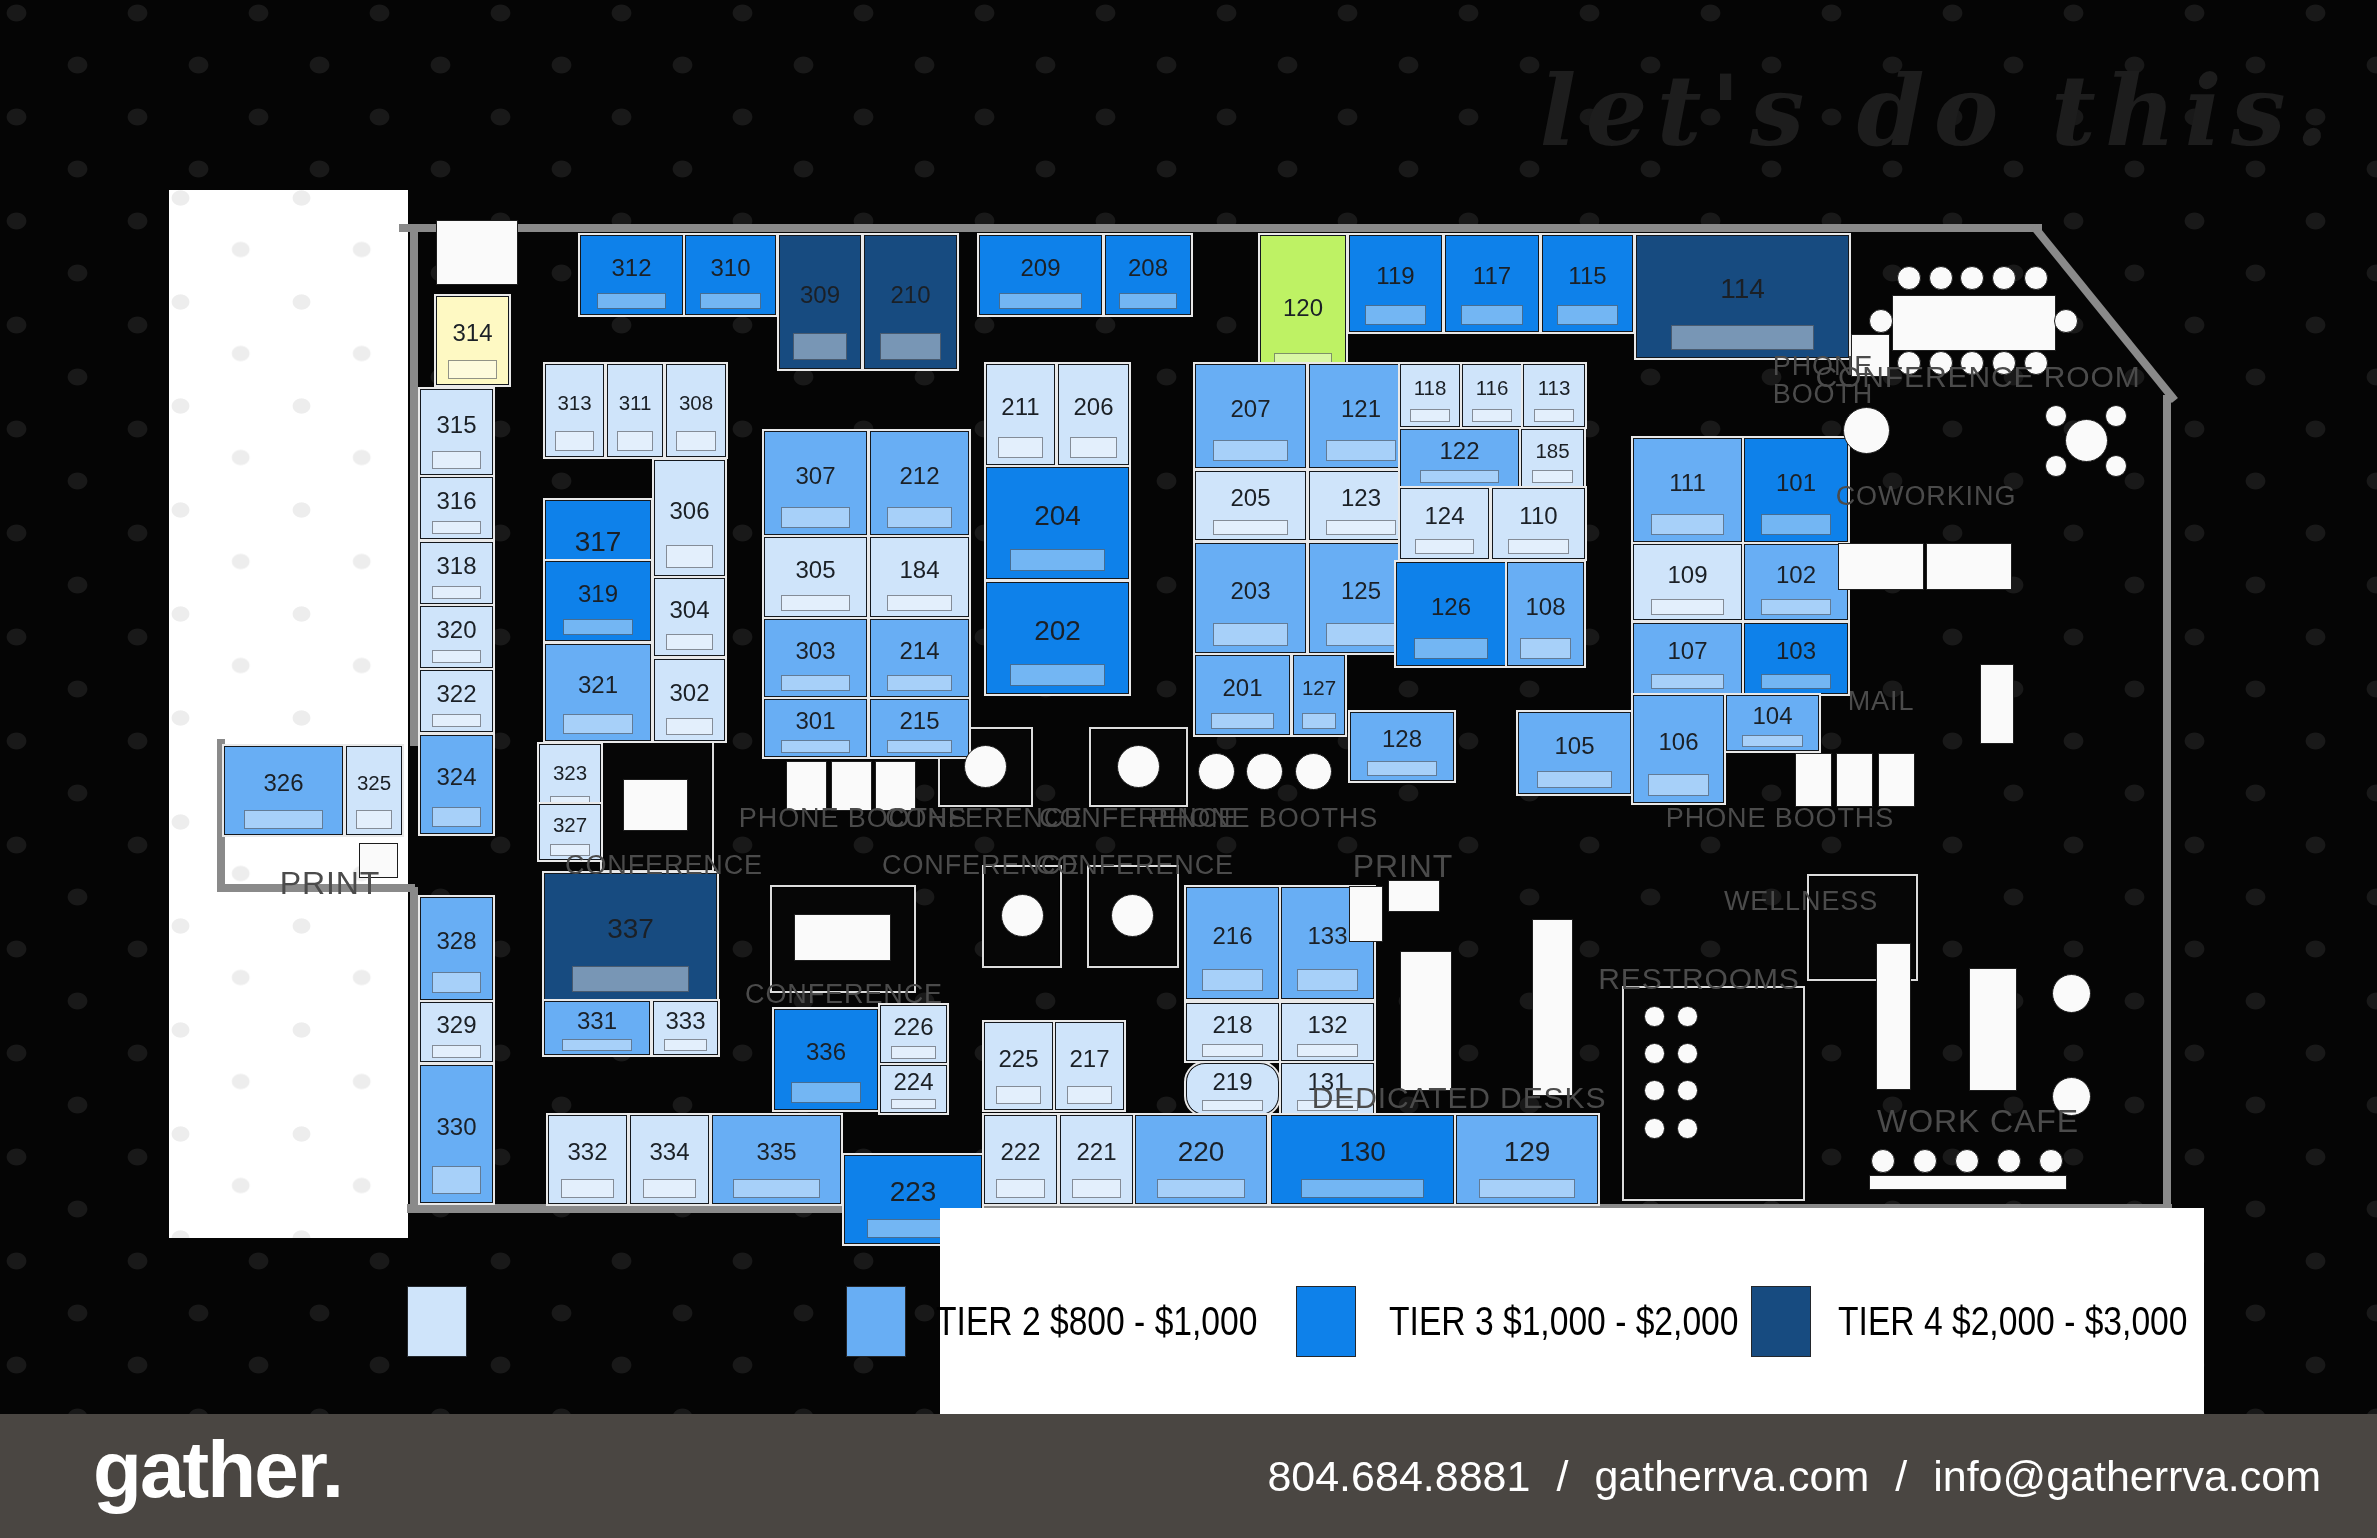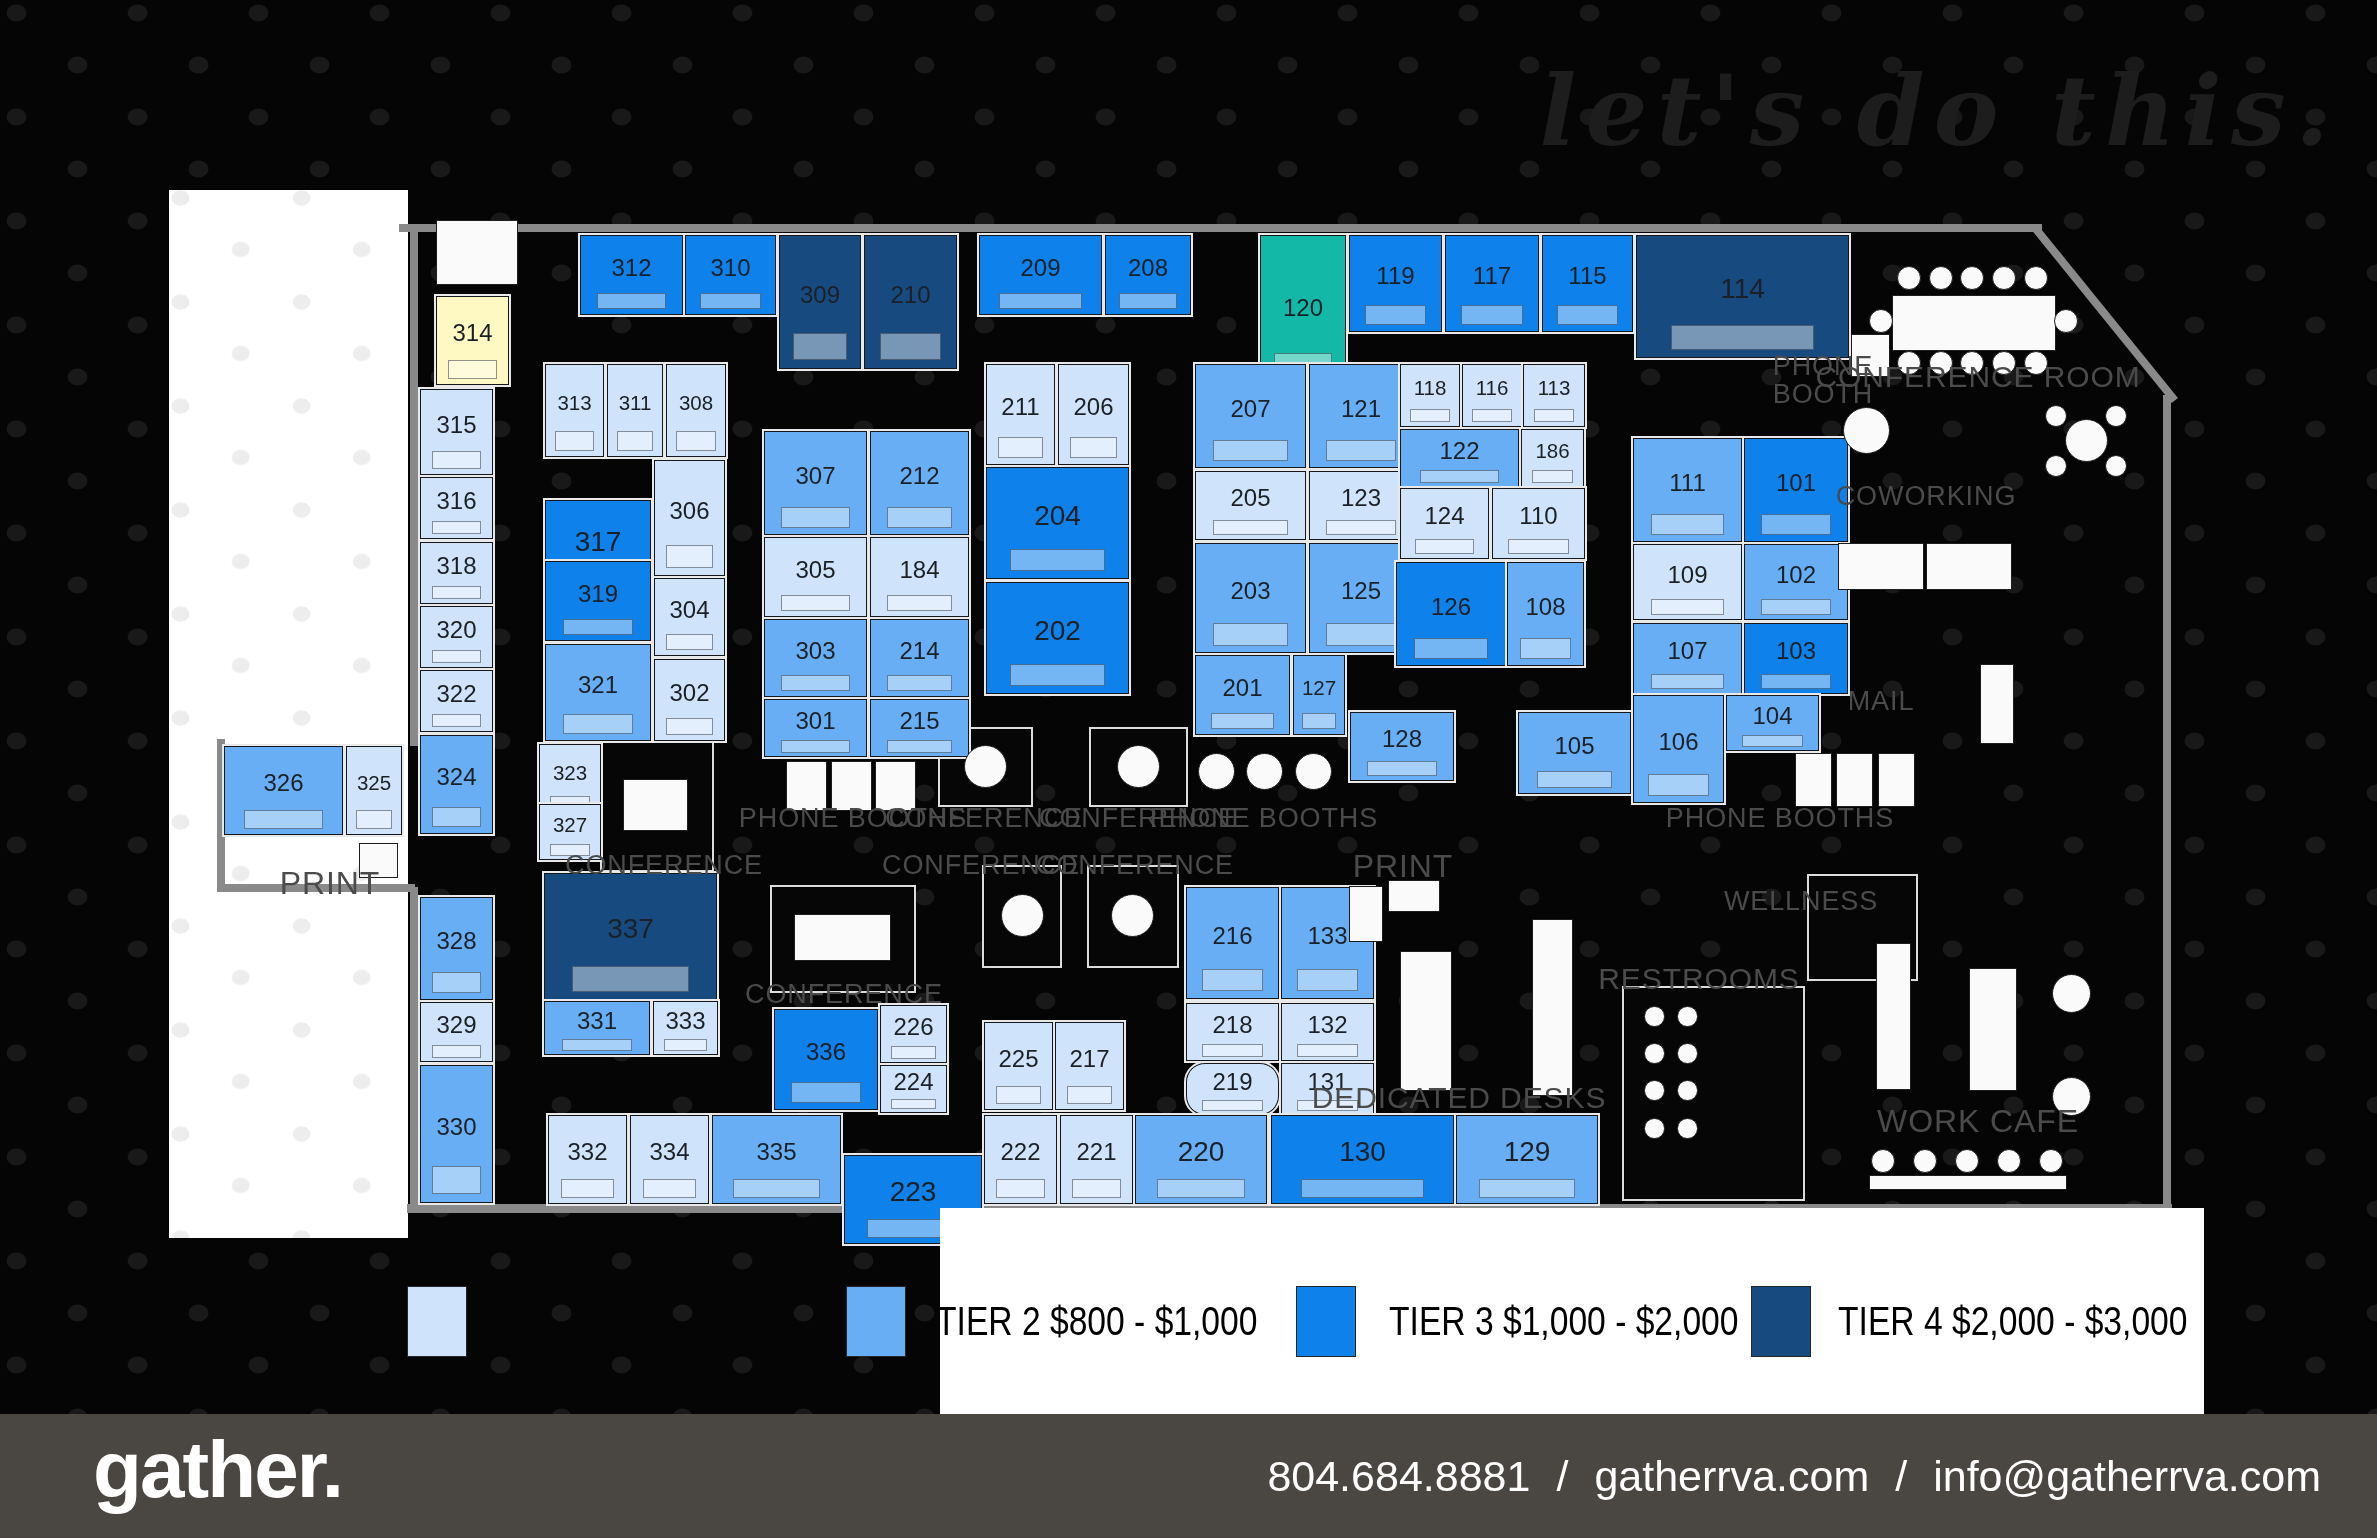--- a/index.html
+++ b/index.html
@@ -99,21 +99,21 @@
     <div class="room" style="left: 420px; top: 1002px; width: 73px; height: 60px; background: rgb(207, 228, 250); font-size: 24px;">329</div>
     <div class="room" style="left: 420px; top: 1065px; width: 73px; height: 138px; background: rgb(104, 174, 244); font-size: 24px;">330</div>
     <div class="room" style="left: 224px; top: 746px; width: 119px; height: 89px; background: rgb(104, 174, 244); font-size: 24px;">326</div>
     <div class="room" style="left: 346px; top: 746px; width: 56px; height: 89px; background: rgb(207, 228, 250); font-size: 20.5px;">325</div>
     <div class="room" style="left: 580px; top: 235px; width: 103px; height: 80px; background: rgb(14, 129, 234); font-size: 24px;">312</div>
     <div class="room" style="left: 685px; top: 235px; width: 91px; height: 80px; background: rgb(14, 129, 234); font-size: 24px;">310</div>
     <div class="room" style="left: 779px; top: 235px; width: 82px; height: 134px; background: rgb(23, 75, 128); font-size: 24px;">309</div>
     <div class="room" style="left: 864px; top: 235px; width: 93px; height: 134px; background: rgb(23, 75, 128); font-size: 24px;">210</div>
     <div class="room" style="left: 979px; top: 235px; width: 123px; height: 80px; background: rgb(14, 129, 234); font-size: 24px;">209</div>
     <div class="room" style="left: 1105px; top: 235px; width: 86px; height: 80px; background: rgb(14, 129, 234); font-size: 24px;">208</div>
-    <div class="room" style="left: 1260px; top: 235px; width: 86px; height: 160px; background: #14b8a6; font-size: 24px; text-align: right;">120</div>
+    <div class="room" style="left: 1260px; top: 235px; width: 86px; height: 160px; background: #bef264; font-size: 24px; text-align: right;">120</div>
     <div class="room" style="left: 1349px; top: 235px; width: 93px; height: 97px; background: rgb(14, 129, 234); font-size: 24px;">119</div>
     <div class="room" style="left: 1445px; top: 235px; width: 94px; height: 97px; background: rgb(14, 129, 234); font-size: 24px;">117</div>
     <div class="room" style="left: 1542px; top: 235px; width: 91px; height: 97px; background: rgb(14, 129, 234); font-size: 24px;">115</div>
     <div class="room" style="left: 1636px; top: 235px; width: 213px; height: 123px; background: rgb(23, 75, 128); font-size: 28px;">114</div>
     <div class="room" style="left: 545px; top: 364px; width: 59px; height: 93px; background: rgb(207, 228, 250); font-size: 20.5px;">313</div>
     <div class="room" style="left: 607px; top: 364px; width: 56px; height: 93px; background: rgb(207, 228, 250); font-size: 20.5px;">311</div>
     <div class="room" style="left: 666px; top: 364px; width: 60px; height: 93px; background: rgb(207, 228, 250); font-size: 20.5px; text-align: center;">308</div>
     <div class="room" style="left: 545px; top: 460px; width: 106px; height: 99px; background: rgb(14, 129, 234); font-size: 28px; margin-top: 40px;">317</div>
     <div class="room" style="left: 654px; top: 460px; width: 71px; height: 116px; background: rgb(207, 228, 250); font-size: 24px;">306</div>
     <div class="room" style="left: 545px; top: 561px; width: 106px; height: 80px; background: rgb(14, 129, 234); font-size: 24px;">319</div>
@@ -143,21 +143,21 @@
     <div class="room" style="left: 1309px; top: 471px; width: 104px; height: 69px; background: rgb(207, 228, 250); font-size: 24px;">123</div>
     <div class="room" style="left: 1195px; top: 543px; width: 111px; height: 110px; background: rgb(104, 174, 244); font-size: 24px;">203</div>
     <div class="room" style="left: 1309px; top: 543px; width: 104px; height: 110px; background: rgb(104, 174, 244); font-size: 24px;">125</div>
     <div class="room" style="left: 1195px; top: 655px; width: 95px; height: 80px; background: rgb(104, 174, 244); font-size: 24px;">201</div>
     <div class="room" style="left: 1293px; top: 655px; width: 52px; height: 80px; background: rgb(104, 174, 244); font-size: 20.5px;">127</div>
     <div class="room" style="left: 1350px; top: 712px; width: 104px; height: 69px; background: rgb(104, 174, 244); font-size: 24px;">128</div>
     <div class="room" style="left: 1400px; top: 364px; width: 60px; height: 63px; background: rgb(207, 228, 250); font-size: 20.5px;">118</div>
     <div class="room" style="left: 1462px; top: 364px; width: 60px; height: 63px; background: rgb(207, 228, 250); font-size: 20.5px;">116</div>
     <div class="room" style="left: 1523px; top: 364px; width: 62px; height: 63px; background: rgb(207, 228, 250); font-size: 20.5px;">113</div>
     <div class="room" style="left: 1400px; top: 429px; width: 119px; height: 58px; background: rgb(104, 174, 244); font-size: 24px;">122</div>
-    <div class="room" style="left: 1521px; top: 429px; width: 63px; height: 58px; background: rgb(207, 228, 250); font-size: 20.5px;">186</div>
+    <div class="room" style="left: 1521px; top: 429px; width: 63px; height: 58px; background: rgb(207, 228, 250); font-size: 20.5px;">185</div>
     <div class="room" style="left: 1400px; top: 488px; width: 89px; height: 71px; background: rgb(207, 228, 250); font-size: 24px;">124</div>
     <div class="room" style="left: 1492px; top: 488px; width: 93px; height: 71px; background: rgb(207, 228, 250); font-size: 24px;">110</div>
     <div class="room" style="left: 1396px; top: 562px; width: 110px; height: 104px; background: rgb(14, 129, 234); font-size: 24px;">126</div>
     <div class="room" style="left: 1507px; top: 562px; width: 77px; height: 104px; background: rgb(104, 174, 244); font-size: 24px;">108</div>
     <div class="room" style="left: 1633px; top: 438px; width: 109px; height: 104px; background: rgb(104, 174, 244); font-size: 24px;">111</div>
     <div class="room" style="left: 1744px; top: 438px; width: 104px; height: 104px; background: rgb(14, 129, 234); font-size: 24px;">101</div>
     <div class="room" style="left: 1633px; top: 544px; width: 109px; height: 76px; background: rgb(207, 228, 250); font-size: 24px;">109</div>
     <div class="room" style="left: 1744px; top: 544px; width: 104px; height: 76px; background: rgb(104, 174, 244); font-size: 24px;">102</div>
     <div class="room" style="left: 1633px; top: 623px; width: 109px; height: 71px; background: rgb(104, 174, 244); font-size: 24px;">107</div>
     <div class="room" style="left: 1744px; top: 623px; width: 104px; height: 71px; background: rgb(14, 129, 234); font-size: 24px;">103</div>

